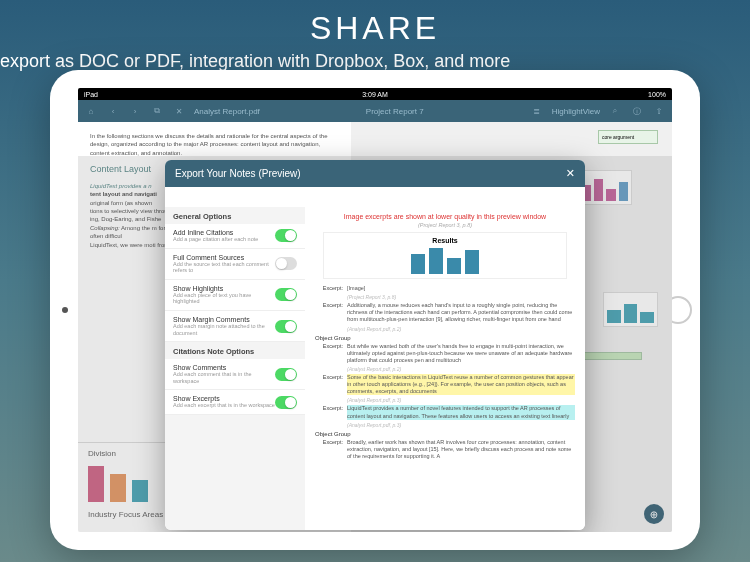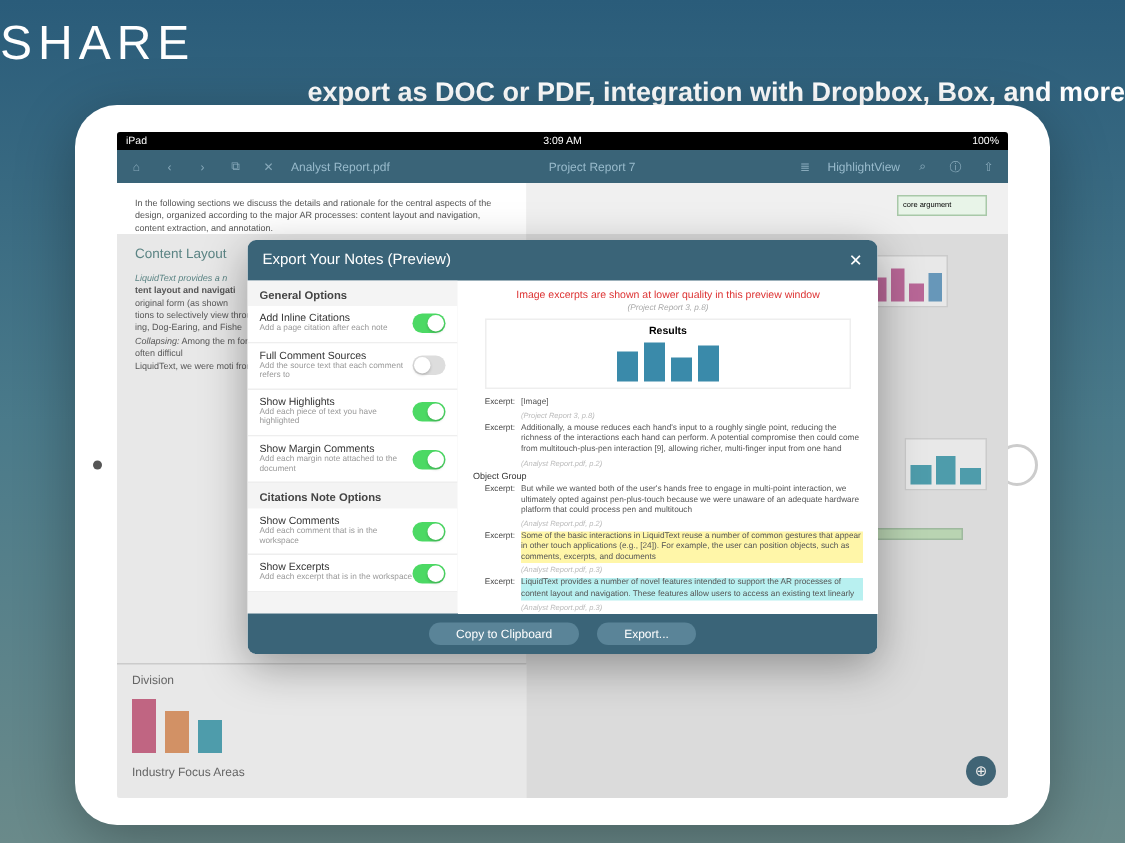--- a/index.html
+++ b/index.html
@@ -5,31 +5,32 @@
     * { margin: 0; padding: 0; box-sizing: border-box; }
     body {
       width: 750px;
       height: 562px;
       background: linear-gradient(180deg, #2a5c7a 0%, #4a7a8a 50%, #6a8a8a 100%);
       font-family: -apple-system, Helvetica, Arial, sans-serif;
       overflow: hidden;
       position: relative;
     }
     .promo-title {
+      text-align: center;
       color: #fff;
       font-size: 32px;
       font-weight: 300;
       letter-spacing: 4px;
       padding-top: 10px;
     }
     .promo-subtitle {
-      text-align: right;
+      text-align: left;
       color: #fff;
       font-size: 18px;
-      font-weight: 700;
+      font-weight: 400;
       margin-top: 4px;
     }
     .ipad-frame {
       position: absolute;
       top: 70px;
       left: 50px;
       width: 650px;
       height: 480px;
       background: #fff;
       border-radius: 28px;
@@ -146,21 +147,21 @@
     .modal-overlay {
       position: absolute;
       top: 34px; left: 0; right: 0; bottom: 0;
       background: rgba(100,100,100,0.15);
       display: flex;
       justify-content: center;
       padding-top: 4px;
     }
     .modal {
       width: 420px;
-      height: 276px;
+      height: 370px;
       background: #fff;
       border-radius: 6px;
       box-shadow: 0 8px 30px rgba(0,0,0,0.35);
       display: flex;
       flex-direction: column;
       overflow: hidden;
     }
     .modal-header {
       background: #3a6478;
       color: #fff;
@@ -169,20 +170,21 @@
       font-weight: 500;
       display: flex;
       justify-content: space-between;
       align-items: center;
     }
     .modal-close { font-size: 11px; cursor: pointer; }
     .modal-body {
       flex: 1;
       display: flex;
       overflow: hidden;
+      margin-top: 20px;
     }
     .options-panel {
       width: 140px;
       background: #f4f4f4;
       overflow-y: auto;
       font-size: 7px;
     }
     .opt-section-header {
       padding: 5px 8px 3px;
       font-weight: 600;
@@ -458,22 +460,18 @@
                   </div>
                   <div class="excerpt-source">(Analyst Report.pdf, p.3)</div>
                   <div class="obj-group">Object Group</div>
                   <div class="excerpt-row">
                     <div class="excerpt-label">Excerpt:</div>
                     <div class="excerpt-text">Broadly, earlier work has shown that AR involves four core processes: annotation, content extraction, navigation, and layout [15]. Here, we briefly discuss each process and note some of the requirements for supporting it. A</div>
                   </div>
                 </div>
             </div>
           </div>
-          <div class="modal-footer">
-            <button class="footer-btn">Copy to Clipboard</button>
-            <button class="footer-btn">Export...</button>
-          </div>
         </div>
       </div>
 
     </div>
   </div>
 </div>
 
 </body></html>

